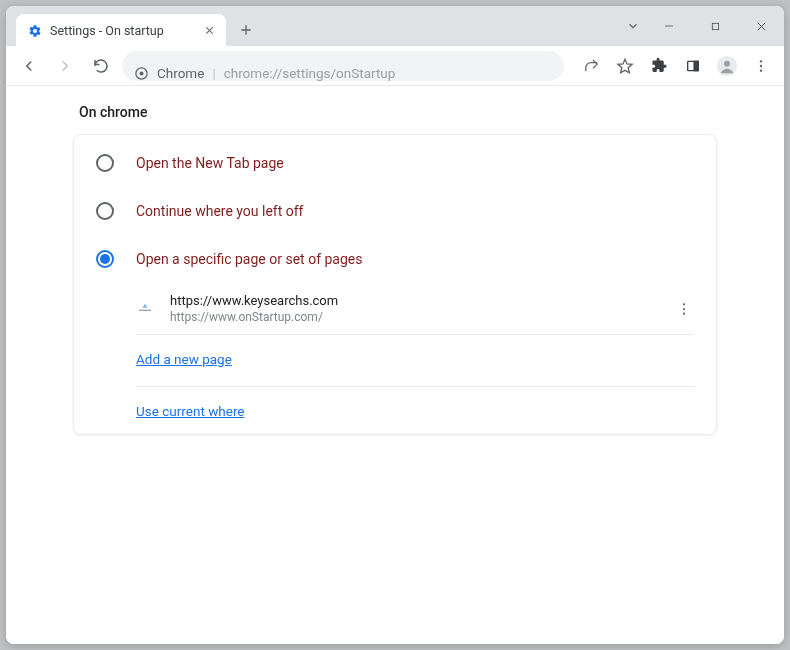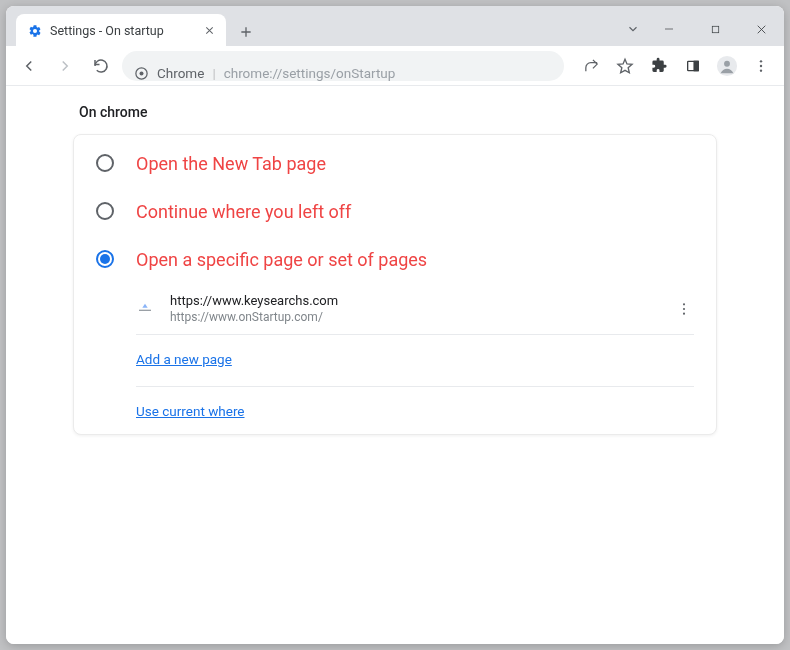--- a/index.html
+++ b/index.html
@@ -1,20 +1,20 @@
 <!DOCTYPE html>
 <html><head>
 <meta charset="utf-8">
 <style>
   * { box-sizing: border-box; margin: 0; padding: 0; }
   body { font-family: "Segoe UI", Roboto, Arial, sans-serif; background: #c0c1c3; width: 790px; height: 650px; overflow: hidden; position: relative; }
   .window { position: absolute; left: 6px; top: 6px; width: 778px; height: 638px; background: #fff; border-radius: 8px; box-shadow: 0 2px 10px rgba(0,0,0,0.2); display: flex; flex-direction: column; overflow: hidden; }
 
   
-  .titlebar { height: 40px; display: flex; align-items: flex-end; background: #dfe1e5; }
+  .titlebar { height: 40px; display: flex; align-items: center; background: #dfe1e5; }
   .tab { margin-top: 8px; margin-left: 10px; height: 32px; background: #fff; border-radius: 8px 8px 0 0; display: flex; align-items: center; padding: 0 10px 0 12px; min-width: 210px; gap: 8px; }
   .tab .gear { width: 14px; height: 14px; color: #1a73e8; }
   .tab .title { font-size: 12.5px; color: #3c4043; flex: 1; white-space: nowrap; overflow: hidden; text-overflow: ellipsis; }
   .tab .close { width: 14px; height: 14px; color: #5f6368; display:flex; align-items:center; justify-content:center; font-size:13px; }
   .newtab { width: 28px; height: 28px; margin-top: 8px; margin-left: 6px; display:flex; align-items:center; justify-content:center; color:#5f6368; font-size: 18px; }
   .titlecontrols { margin-left:auto; display:flex; }
   .titlecontrols .btn { width: 46px; height: 34px; display:flex; align-items:center; justify-content:center; color:#3c4043; font-weight:400; }
   .titlecontrols .chev { font-size: 13px; margin-right: 6px; display:flex; align-items:center; justify-content:center; height:34px; color:#5f6368; }
   .titlecontrols svg { display:block; }
 
@@ -39,21 +39,21 @@
 
   .page { max-width: 680px; margin: 18px auto 0; padding: 0 18px; }
   .section-title { font-size: 14px; color:#202124; font-weight: 500; margin-left: 6px; margin-bottom: 14px; }
   .card { background:#fff; border: 1px solid #ebebeb; border-radius: 8px; box-shadow: 0 1px 3px rgba(60,64,67,0.08); padding: 4px 0 14px; }
 
   .radio-row { display:flex; align-items:center; min-height: 48px; padding: 0 22px; gap: 22px; cursor:pointer; }
   .radio { width: 18px; height: 18px; border: 2px solid #5f6368; border-radius: 50%; display:flex; align-items:center; justify-content:center; flex-shrink:0; }
   .radio.selected { border-color: #1a73e8; }
   .radio .dot { width: 10px; height: 10px; background:#1a73e8; border-radius:50%; display:none; }
   .radio.selected .dot { display:block; }
-  .radio-label { font-size: 18px; color:#ef4444; }
+  .radio-label { font-size: 14px; color:#7f1d1d; }
 
   .pages-sub { margin-left: 62px; margin-right: 22px; }
   .page-entry { display:flex; align-items:center; padding: 10px 0; border-bottom: 1px solid #e8eaed; gap: 16px; }
   .favicon { width: 18px; height: 18px; display:flex; align-items:center; justify-content:center; }
   .favicon-svg { width:16px; height:16px; }
   .entry-text { flex:1; }
   .entry-title { font-size: 13px; color:#202124; }
   .entry-url { font-size: 12px; color:#80868b; margin-top: 2px; }
   .entry-menu { width: 20px; height: 20px; color:#5f6368; display:flex; align-items:center; justify-content:center; font-size:18px; }
   .link-row { padding: 14px 0 18px; border-bottom: 1px solid #e8eaed; }

